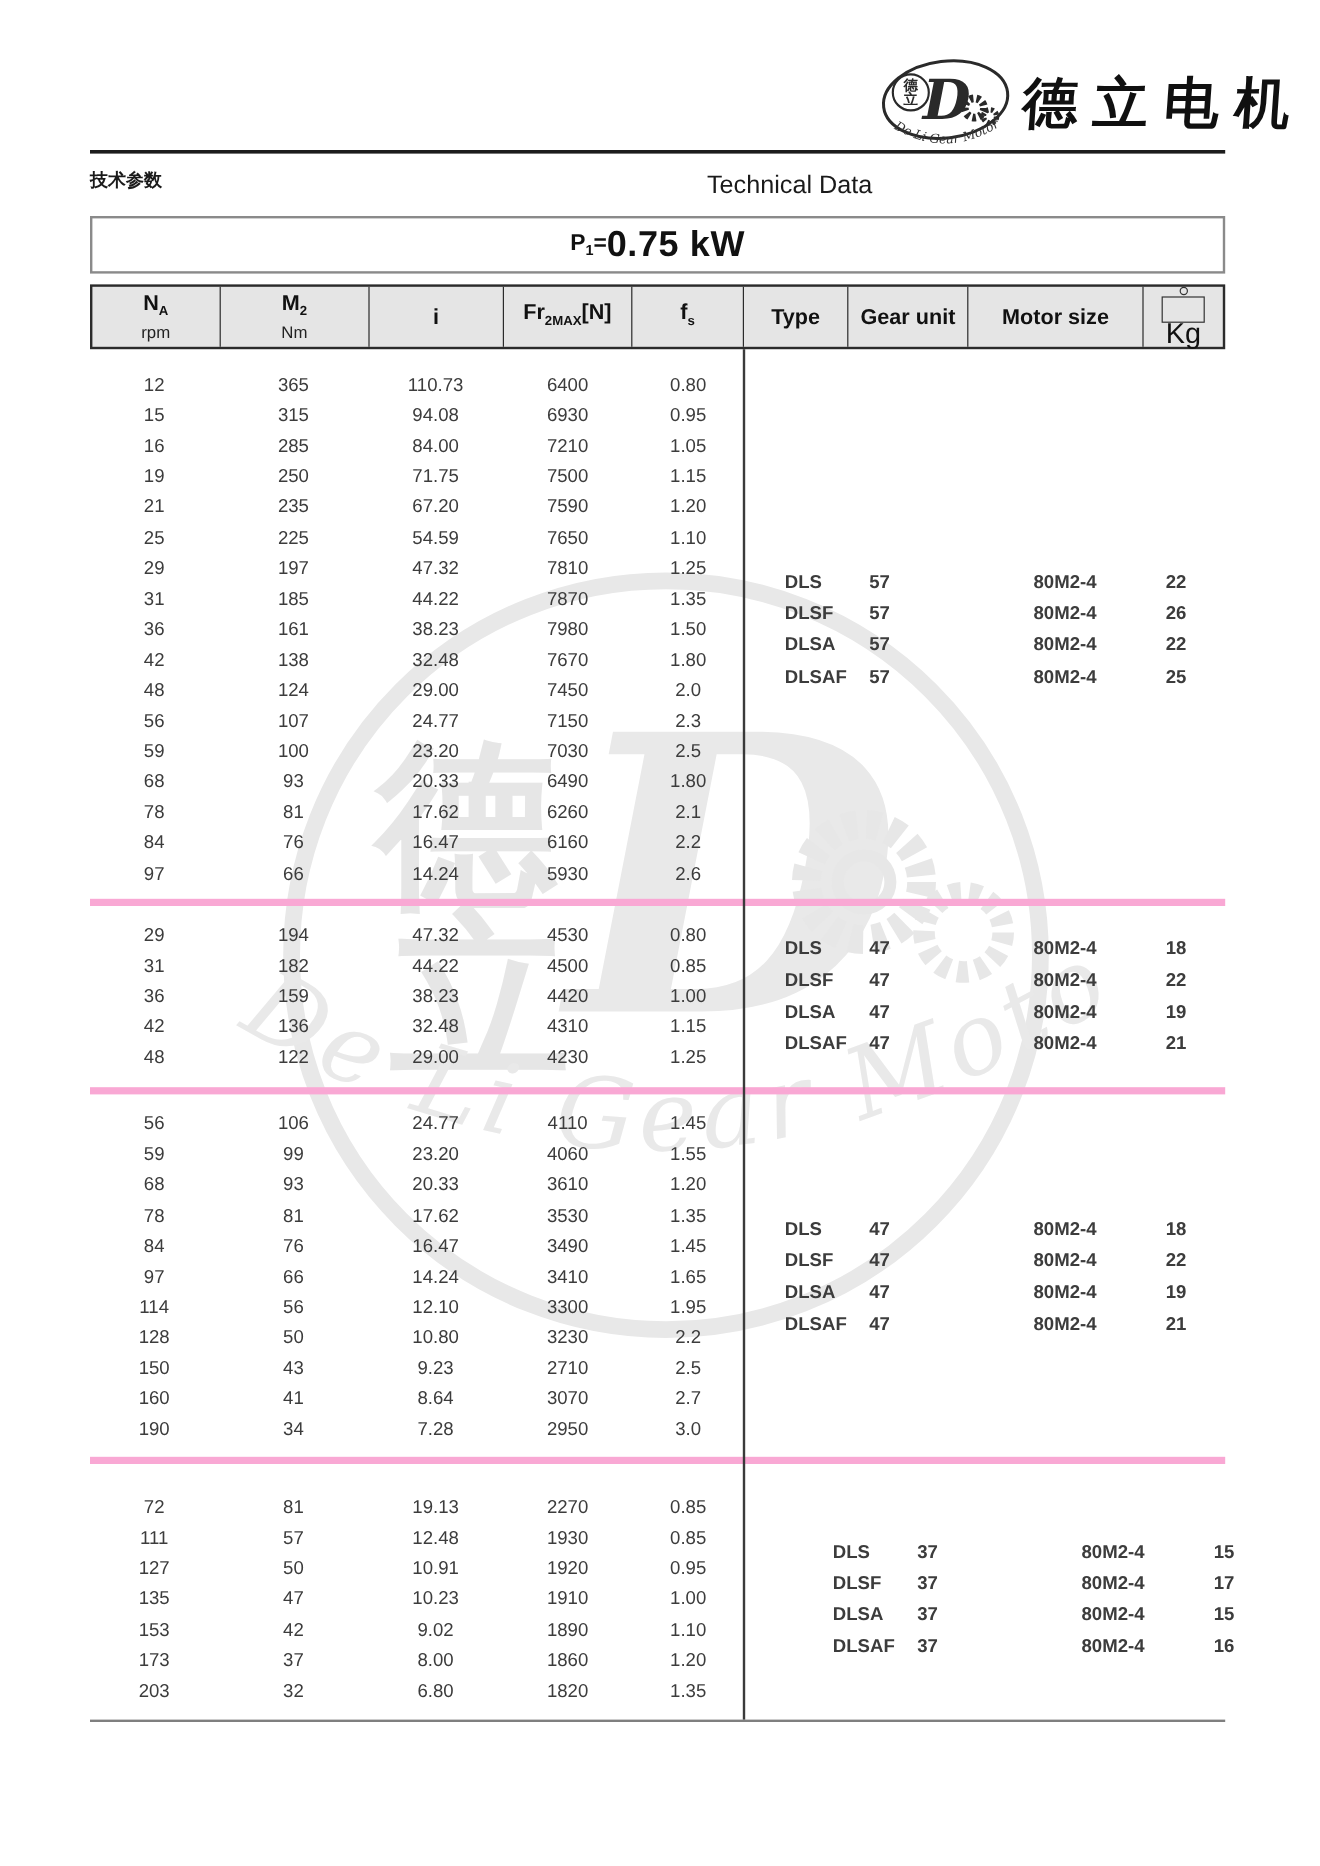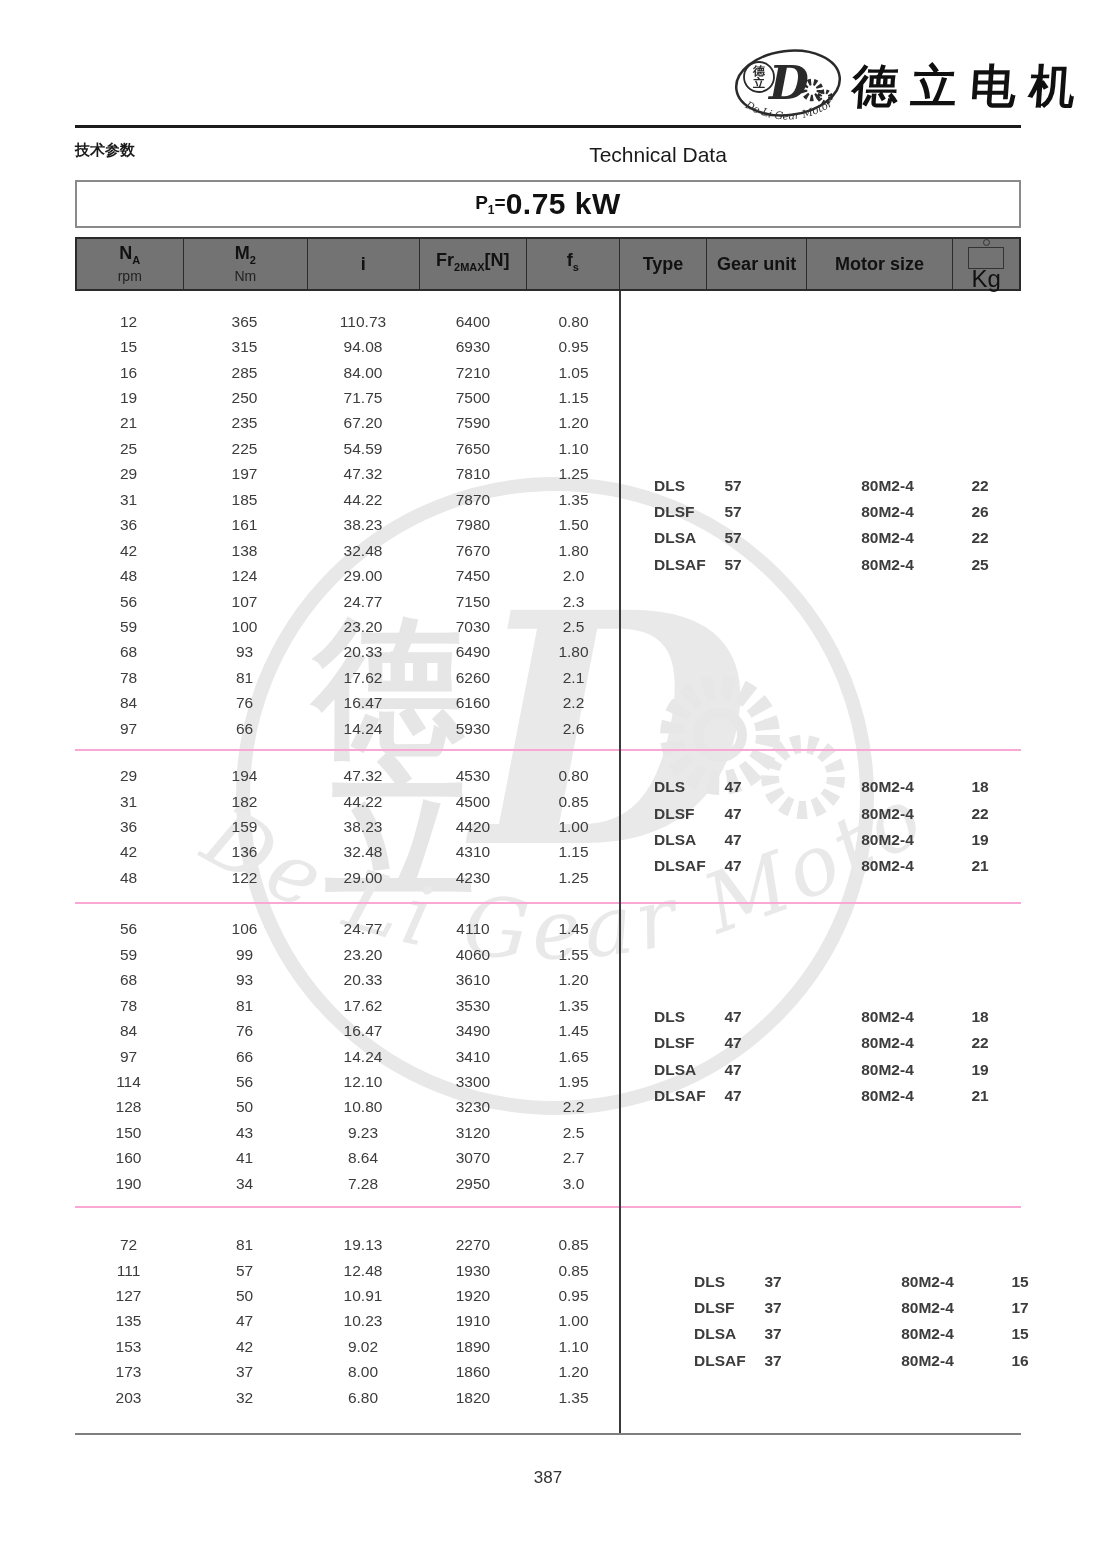--- a/index.html
+++ b/index.html
@@ -19,38 +19,38 @@
 
   
   .title-box{position:absolute;left:75px;top:180px;width:942px;height:44px;border:2px solid #8a8a8a;
              display:flex;align-items:center;justify-content:center;background:#fff;}
   .p-small{font-size:19px;font-weight:bold;color:#111;}
   .p-small sub{font-size:12px;}
   .p-big{font-size:30px;font-weight:bold;color:#111;letter-spacing:.5px;}
 
   
   .head-table{position:absolute;left:75px;top:237px;width:946px;height:54px;display:flex;
-              border:2px solid #2b2b2b;box-sizing:border-box;background:#737373;}
+              border:2px solid #2b2b2b;box-sizing:border-box;background:#e5e5e5;}
   .hcell{border-right:1.5px solid #2b2b2b;display:flex;flex-direction:column;
          align-items:center;justify-content:center;box-sizing:border-box;color:#111;}
   .hcell:last-child{border-right:none;}
   .h-main{font-size:18px;font-weight:bold;line-height:19px;}
   .h-main sub{font-size:11px;font-weight:bold;}
   .h-unit{font-size:14px;line-height:15px;color:#222;}
   .kg-knob{width:7px;height:7px;border:1.5px solid #333;border-radius:50%;margin:0 auto;box-sizing:border-box;}
   .kg-body{width:36px;height:22px;border:1.6px solid #333;margin:1px auto 0;box-sizing:border-box;}
   .kg-label{font-size:24px;color:#111;line-height:20px;}
 
   
   .tbody{position:absolute;left:75px;top:291px;width:946px;height:1142px;
          border-bottom:2.5px solid #7f7f7f;box-sizing:content-box;}
   .watermark{position:absolute;left:0;top:0;z-index:0;}
   .vline{position:absolute;left:544px;top:0;bottom:0;width:2px;background:#3a3a3a;z-index:2;}
   .blocks{position:relative;z-index:1;}
-  .block{display:flex;border-bottom:2px solid #f9a8d4;}
+  .block{display:flex;border-bottom:6px solid #f9a8d4;}
   .block:last-child{border-bottom:none;gap:40px;}
   .block:nth-child(1){padding:18px 0 8px;}
   .block:nth-child(2){padding:12px 0 11px;}
   .block:nth-child(3){padding:13px 0 10px;}
   .block:nth-child(4){padding:24px 0 23px;}
   .block-left{width:545px;}
   .block-right{width:401px;display:flex;align-items:center;font-weight:bold;}
   .drow{display:grid;grid-template-columns:107px 125px 112px 108px 93px;height:25.45px;align-items:center;}
   .dcell{text-align:center;font-size:15.5px;color:#3c3c3c;}
   .type-inner{width:100%;}
@@ -420,21 +420,21 @@
               <div class="dcell">128</div>
               <div class="dcell">50</div>
               <div class="dcell">10.80</div>
               <div class="dcell">3230</div>
               <div class="dcell">2.2</div>
             </div>
             <div class="drow">
               <div class="dcell">150</div>
               <div class="dcell">43</div>
               <div class="dcell">9.23</div>
-              <div class="dcell">3120</div>
+              <div class="dcell">2710</div>
               <div class="dcell">2.5</div>
             </div>
             <div class="drow">
               <div class="dcell">160</div>
               <div class="dcell">41</div>
               <div class="dcell">8.64</div>
               <div class="dcell">3070</div>
               <div class="dcell">2.7</div>
             </div>
             <div class="drow">
@@ -551,14 +551,13 @@
                 <span class="t-gear">37</span>
                 <span class="t-motor">80M2-4</span>
                 <span class="t-kg">16</span>
               </div>
             </div>
           </div>
         </div>
       </div>
   </div>
 
-  <div class="page-num">387</div>
 </div>
 
 </body></html>

